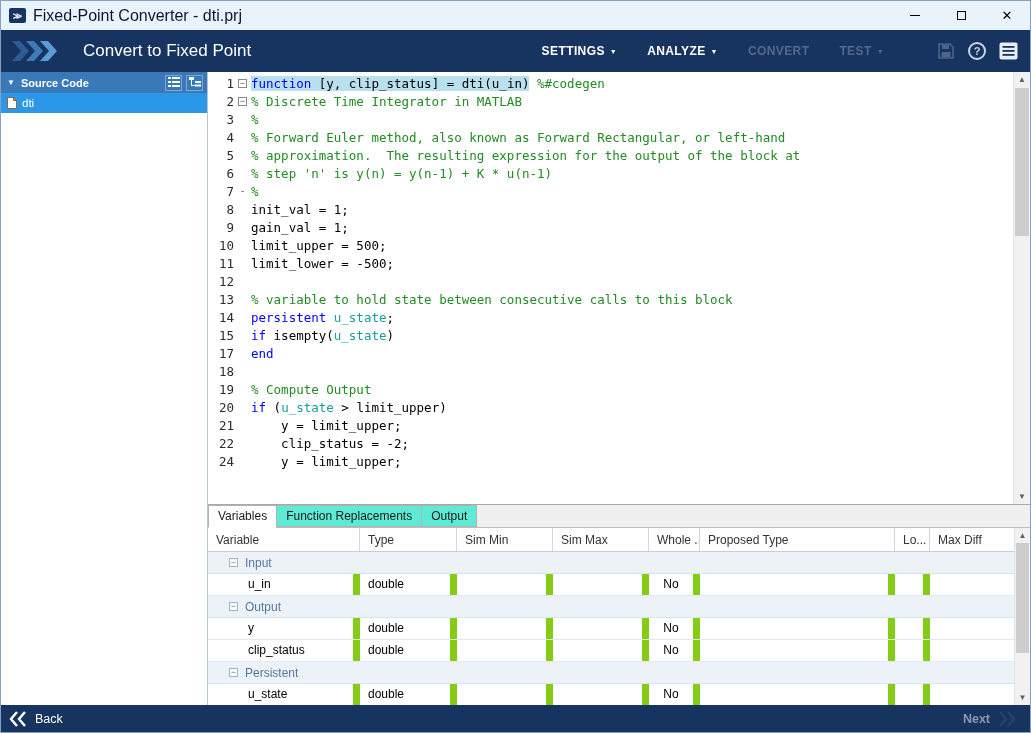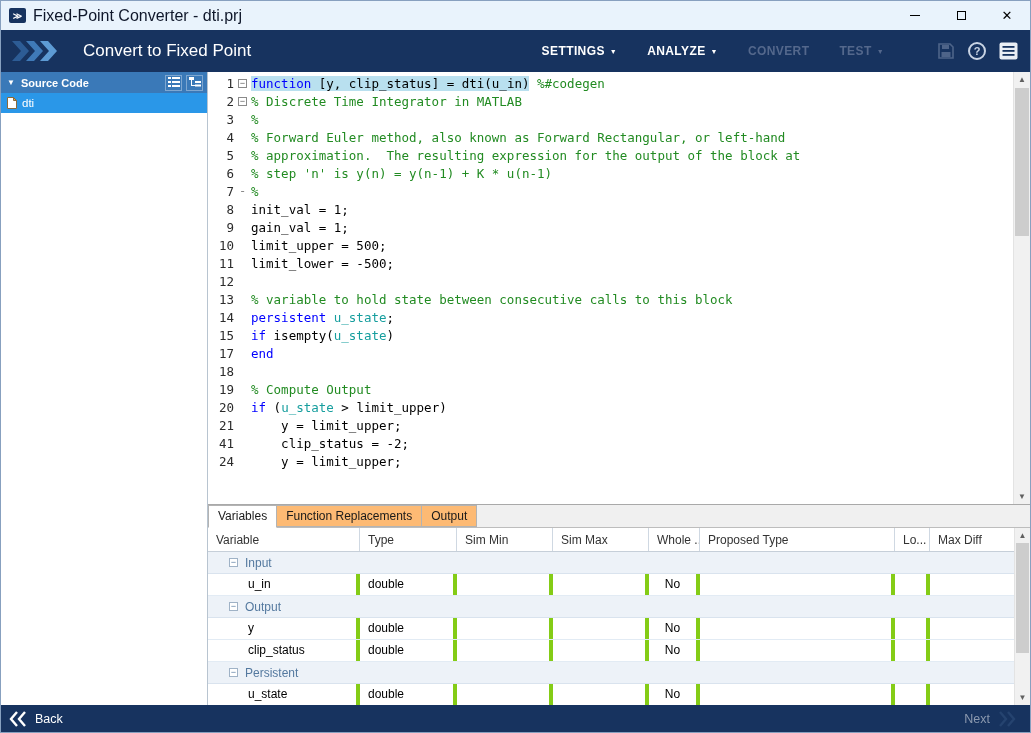--- a/index.html
+++ b/index.html
@@ -58,50 +58,50 @@
   .tk-nhl { color:#000;    background:#b9e0ef; }
 
   .vscroll { position:absolute; top:0; right:0; width:17px; height:100%; background:#f1f1f1; border-left:1px solid #e3e3e3; }
   .varrow { height:15px; display:flex; align-items:center; justify-content:center; font-size:8px; color:#606060; cursor:pointer; }
   .varrow.bottom { position:absolute; bottom:0; left:0; right:0; }
   .vthumb { position:absolute; left:1px; right:1px; top:16px; height:148px; background:#cdcdcd; cursor:pointer; }
 
   
   .panel { flex:1; display:flex; flex-direction:column; min-height:0; background:#fff; }
   .tabs { flex:0 0 23px; background:#f0f0f0; border-bottom:1px solid #bdbdbd; display:flex; align-items:flex-end; }
-  .tab { height:22px; line-height:21px; padding:0 9px; font-size:12px; background:#fdba74; border:1px solid #b3b3b3; border-left:none; color:#1a1a1a; cursor:pointer; white-space:nowrap; }
+  .tab { height:22px; line-height:21px; padding:0 9px; font-size:12px; background:#5eead4; border:1px solid #b3b3b3; border-left:none; color:#1a1a1a; cursor:pointer; white-space:nowrap; }
   .tab:first-child { border-left:1px solid #b3b3b3; }
   .tab.active { background:#fff; border-bottom:1px solid #fff; margin-bottom:-1px; height:23px; }
 
   .table { flex:1; position:relative; overflow:hidden; background:#fff; }
   .thead { display:flex; height:24px; border-bottom:1px solid #c6cfd9; margin-right:16px; }
   .th { font-size:12px; color:#333; padding-left:8px; line-height:24px; border-right:1px solid #cfd8e2; overflow:hidden; white-space:nowrap; cursor:pointer; }
   .tbody { margin-right:16px; }
   .trow { display:flex; height:22px; border-bottom:1px solid #e2ebf4; }
   .trow.group { background:#edf2f8; color:#54799f; align-items:center; padding-left:21px; font-size:12px; border-bottom:1px solid #d9e3ee; }
   .gbox { width:9px; height:9px; border:1px solid #9fb2c6; background:#fff; font-size:9px; line-height:7px; text-align:center; color:#54799f; margin-right:7px; cursor:pointer; }
-  .td { font-size:12px; color:#000; line-height:21px; border-right:4px solid #84cc16; overflow:hidden; white-space:nowrap; padding-left:8px; }
+  .td { font-size:12px; color:#000; line-height:21px; border-right:7px solid #84cc16; overflow:hidden; white-space:nowrap; padding-left:8px; }
   .c0 { flex:0 0 152px; width:152px; }
   .c1 { flex:0 0 97px;  width:97px; }
   .c2 { flex:0 0 96px;  width:96px; }
   .c3 { flex:0 0 96px;  width:96px; }
   .c4 { flex:0 0 51px;  width:51px; }
   .c5 { flex:0 0 195px; width:195px; }
   .c6 { flex:0 0 35px;  width:35px; }
   .c7 { flex:1; border-right:none; }
   .td.c0 { padding-left:40px; }
   .td.c4 { text-align:center; padding-left:0; }
 
   .tscroll { position:absolute; top:0; bottom:0; right:0; width:16px; background:#f1f1f1; border-left:1px solid #e3e3e3; }
   .tthumb { position:absolute; left:1px; right:1px; top:15px; height:110px; background:#cdcdcd; cursor:pointer; }
 
   
   .statusbar { flex:0 0 27px; background:#17335f; display:flex; align-items:center; padding:0 14px 0 8px;gap:32px; }
   .back { display:flex; align-items:center; gap:8px; color:#fff; font-size:12.5px; cursor:pointer; }
-  .next { margin-left:auto; display:flex; align-items:center; gap:8px; color:#8b99af; font-size:12.5px; cursor:default; }
+  .next { margin-left:auto; display:flex; align-items:center; gap:8px; color:#8b99af; font-size:12.5px; cursor:default;font-weight:bold; }
 </style>
 </head>
 <body>
 
 <div class="window">
 
   <div class="titlebar">
     <span class="app-icon">≫</span>
     <span class="tb-title-text">Fixed-Point Converter - dti.prj</span>
     <div class="win-controls">
@@ -225,21 +225,21 @@
             <div class="line"><span class="lnum">11</span><span class="fold"></span><span class="codetext"><span class="tk-n">limit_lower = -500;</span></span></div>
             <div class="line"><span class="lnum">12</span><span class="fold"></span><span class="codetext"></span></div>
             <div class="line"><span class="lnum">13</span><span class="fold"></span><span class="codetext"><span class="tk-c">% variable to hold state between consecutive calls to this block</span></span></div>
             <div class="line"><span class="lnum">14</span><span class="fold"></span><span class="codetext"><span class="tk-k">persistent</span><span class="tk-n"> </span><span class="tk-t">u_state</span><span class="tk-n">;</span></span></div>
             <div class="line"><span class="lnum">15</span><span class="fold"></span><span class="codetext"><span class="tk-k">if</span><span class="tk-n"> isempty(</span><span class="tk-t">u_state</span><span class="tk-n">)</span></span></div>
             <div class="line"><span class="lnum">17</span><span class="fold"></span><span class="codetext"><span class="tk-k">end</span></span></div>
             <div class="line"><span class="lnum">18</span><span class="fold"></span><span class="codetext"></span></div>
             <div class="line"><span class="lnum">19</span><span class="fold"></span><span class="codetext"><span class="tk-c">% Compute Output</span></span></div>
             <div class="line"><span class="lnum">20</span><span class="fold"></span><span class="codetext"><span class="tk-k">if</span><span class="tk-n"> (</span><span class="tk-t">u_state</span><span class="tk-n"> &gt; limit_upper)</span></span></div>
             <div class="line"><span class="lnum">21</span><span class="fold"></span><span class="codetext"><span class="tk-n">    y = limit_upper;</span></span></div>
-            <div class="line"><span class="lnum">41</span><span class="fold"></span><span class="codetext"><span class="tk-n">    clip_status = -2;</span></span></div>
+            <div class="line"><span class="lnum">22</span><span class="fold"></span><span class="codetext"><span class="tk-n">    clip_status = -2;</span></span></div>
             <div class="line"><span class="lnum">24</span><span class="fold"></span><span class="codetext"><span class="tk-n">    y = limit_upper;</span></span></div>
           </div>
         <div class="vscroll">
           <div class="varrow">▲</div>
           <div class="vthumb"></div>
           <div class="varrow bottom">▼</div>
         </div>
       </div>
 
       <div class="panel">

